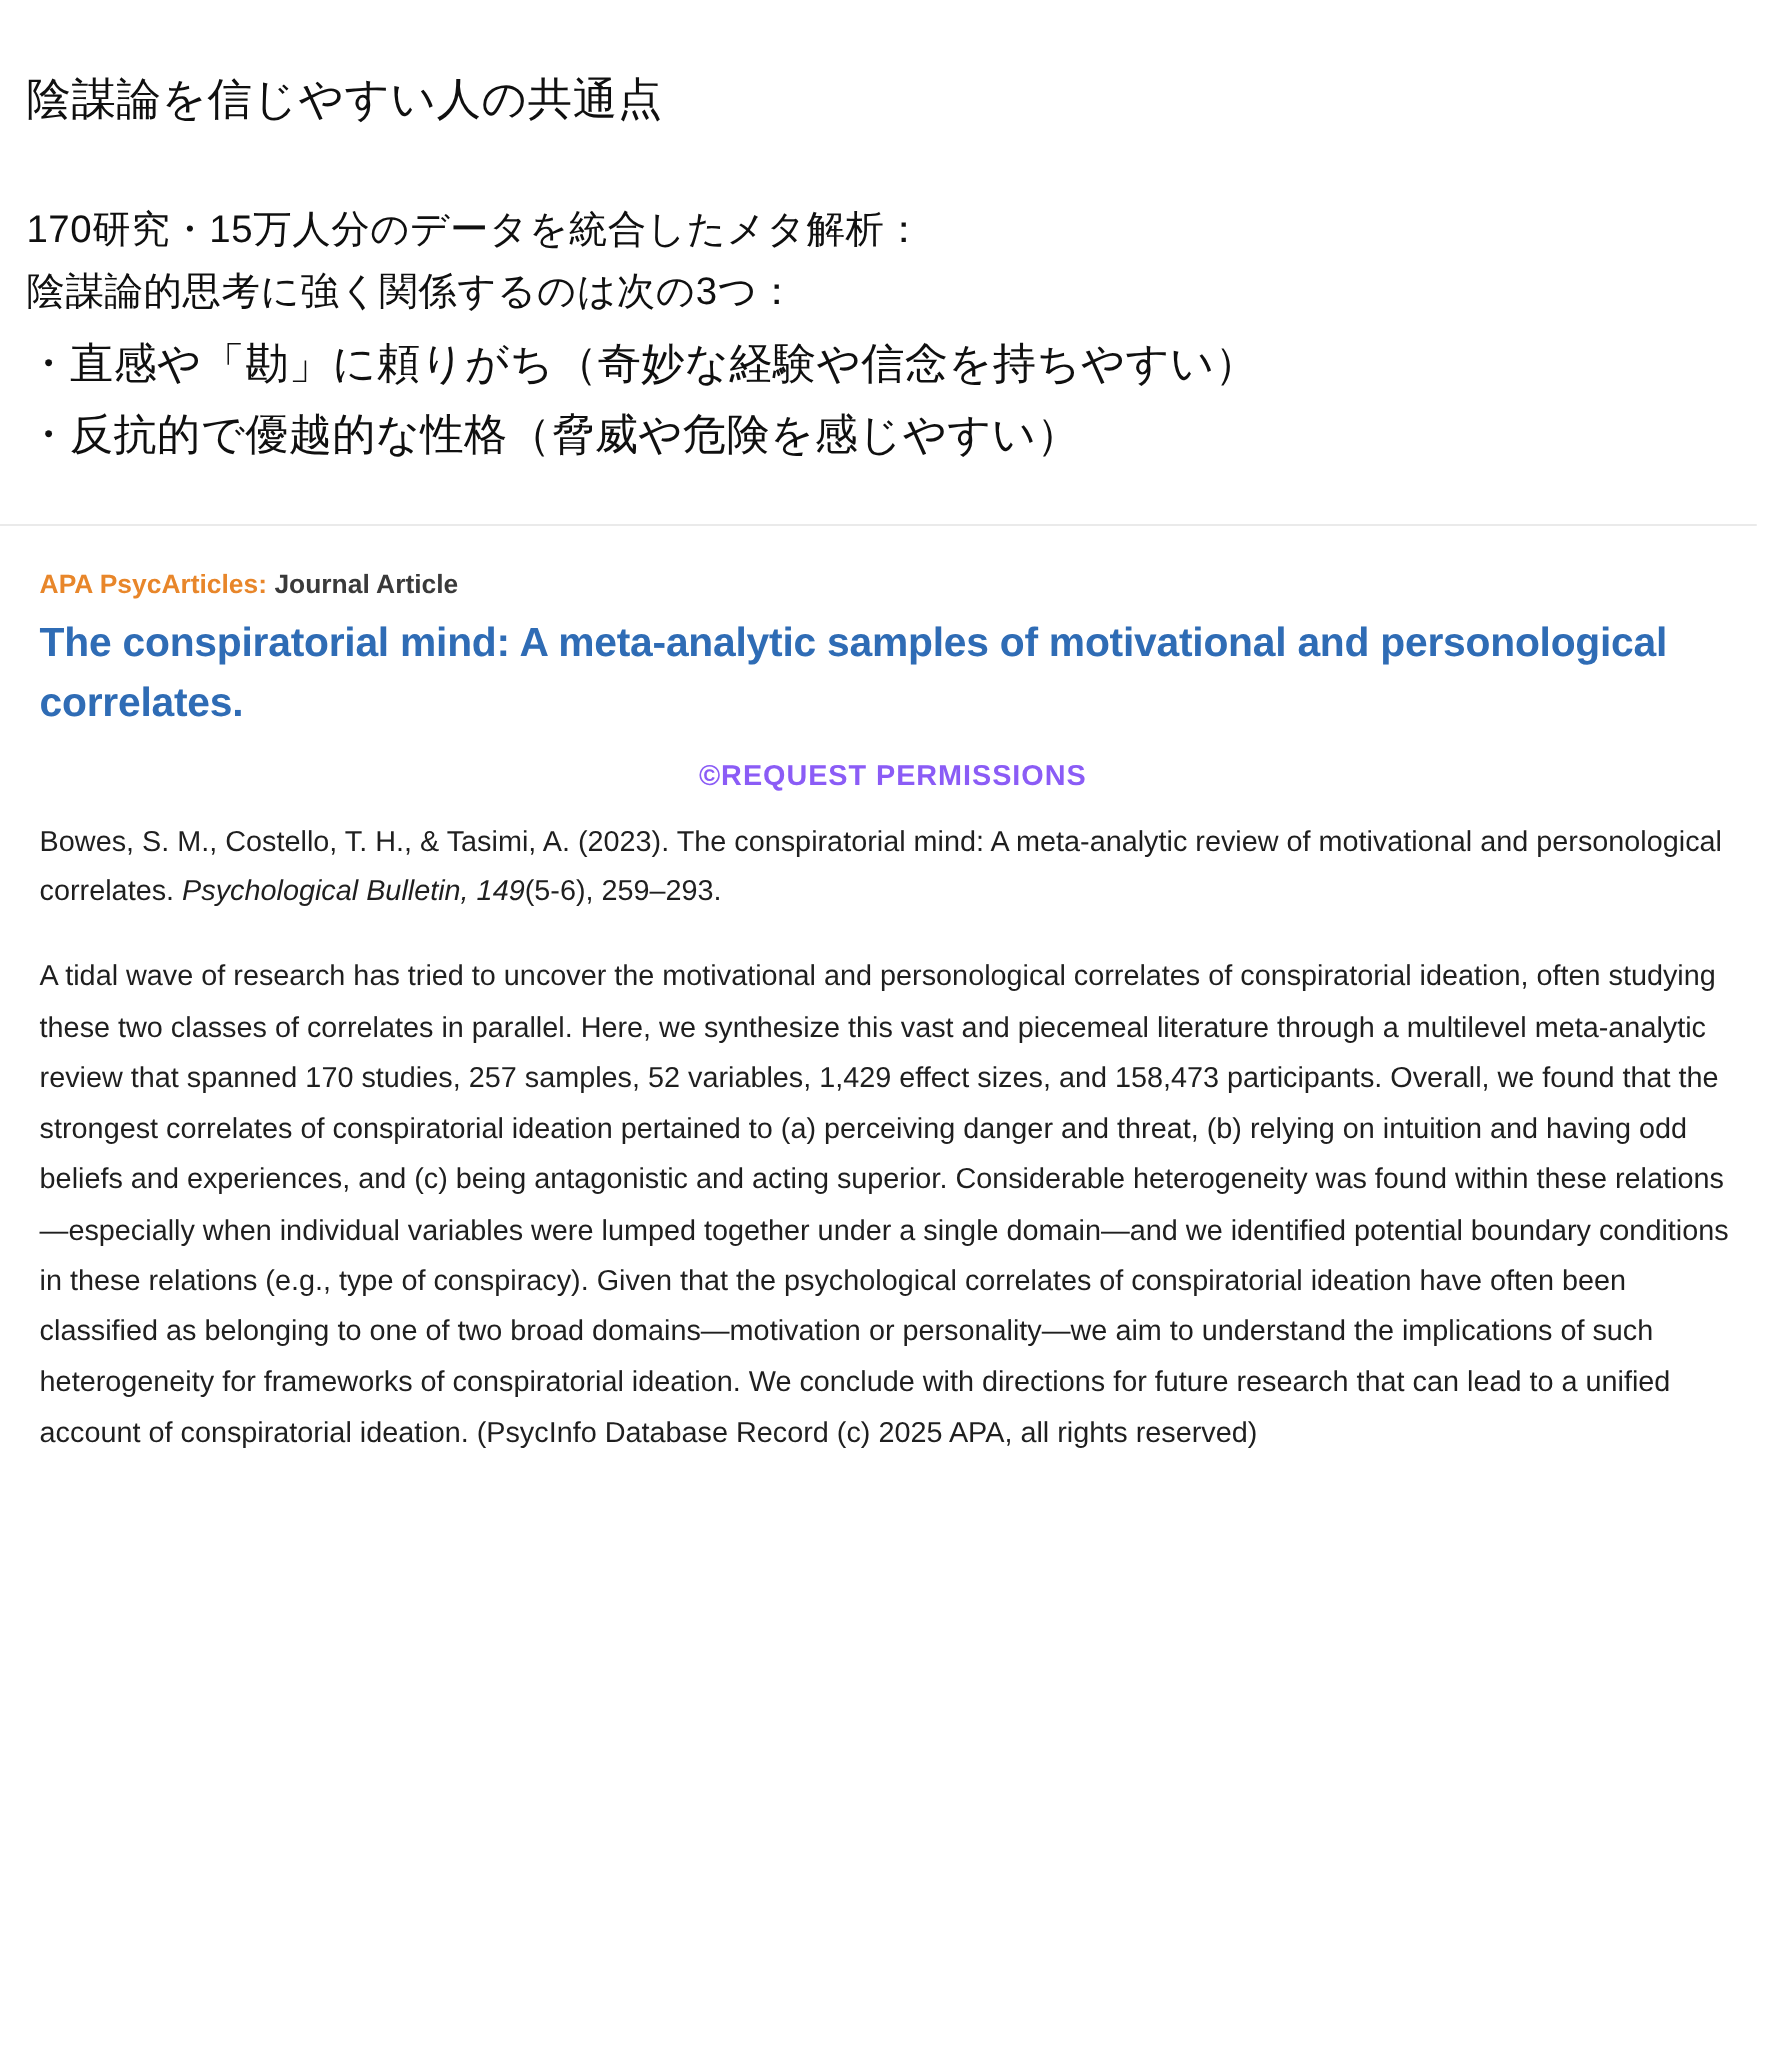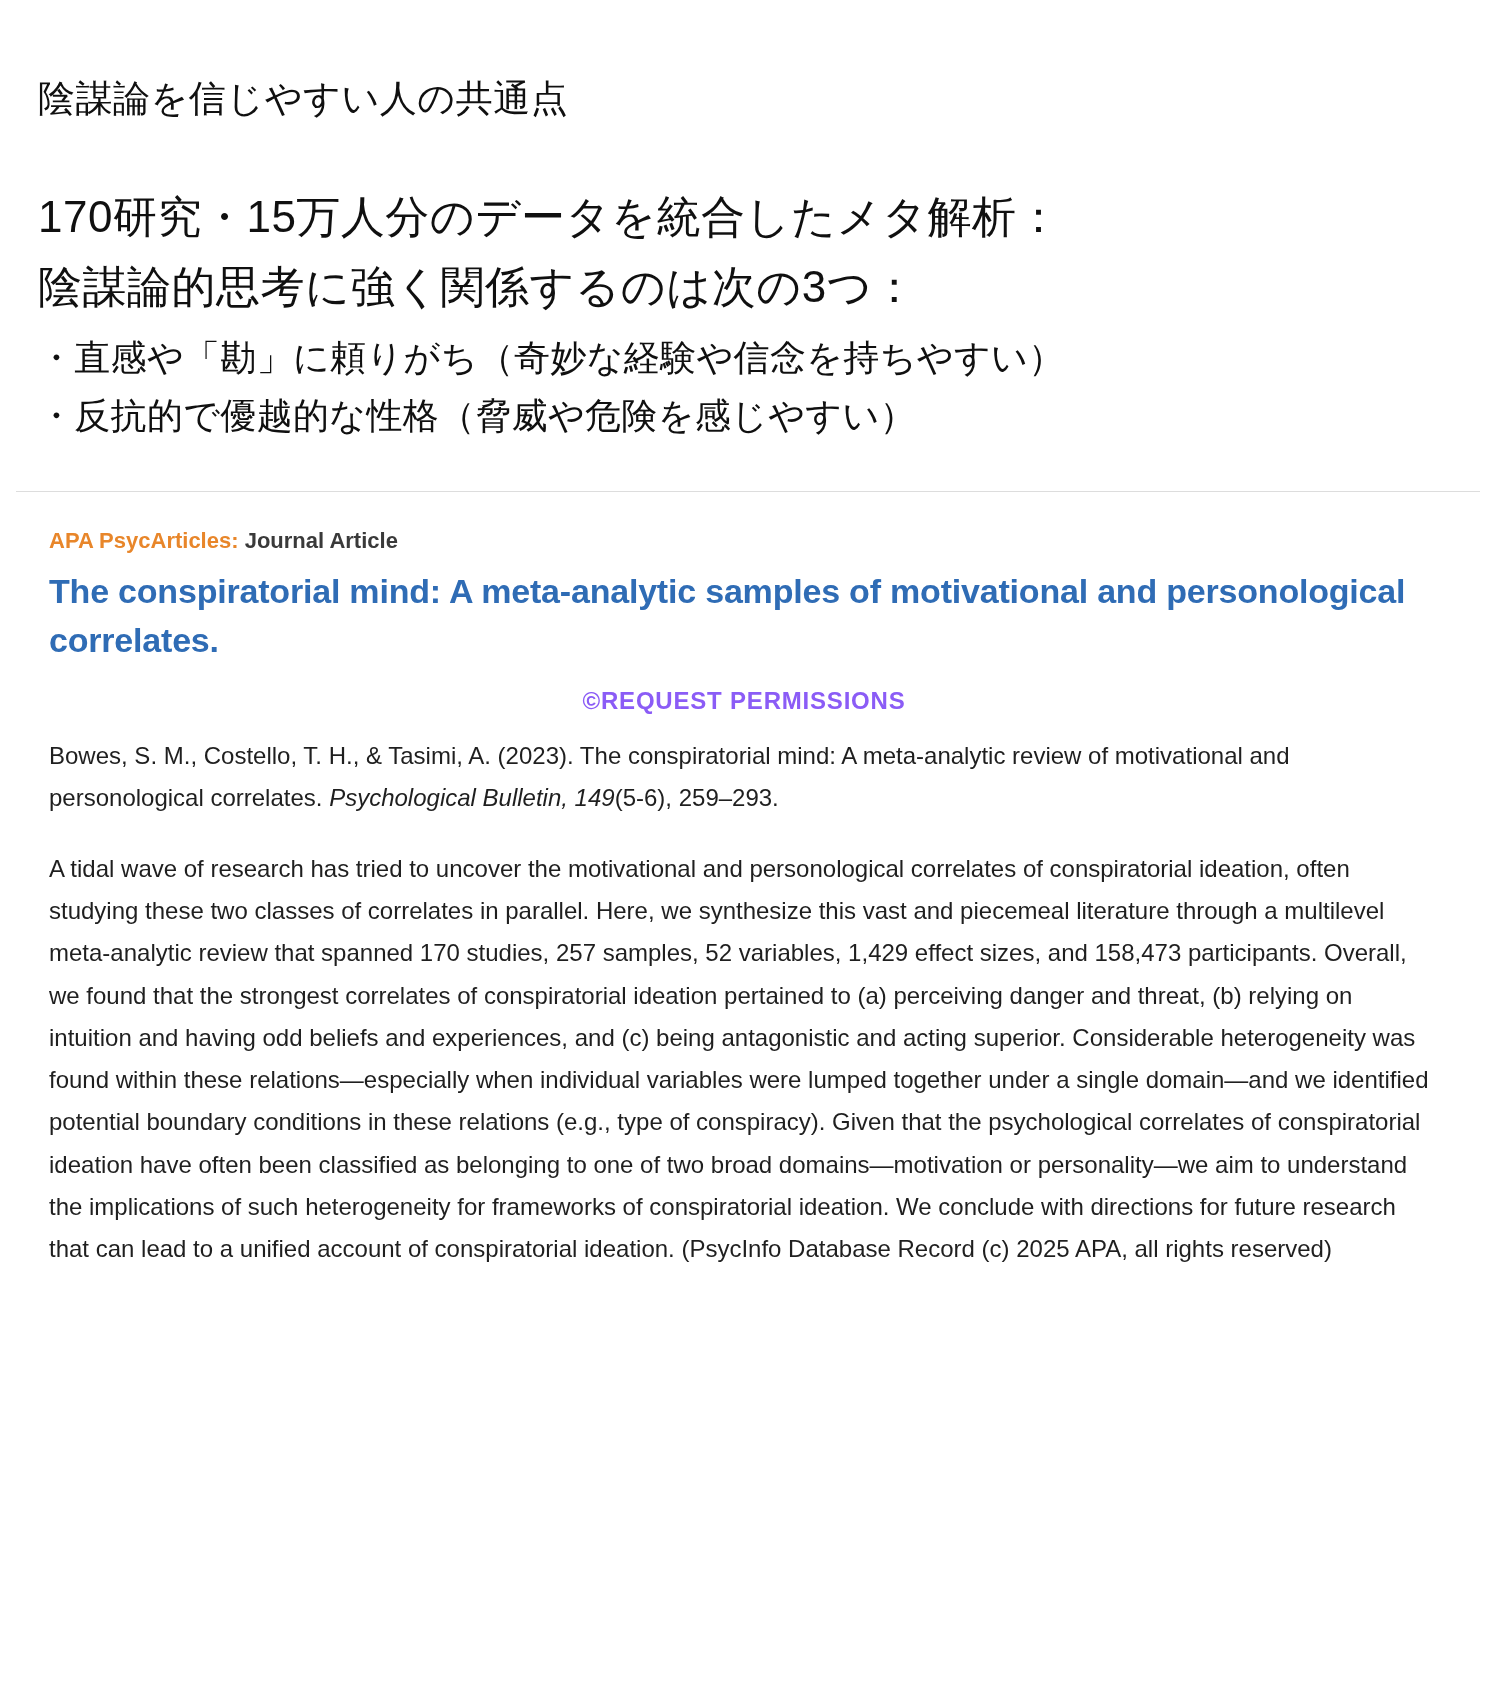--- a/index.html
+++ b/index.html
@@ -11,40 +11,40 @@
     width: 1488px;
     min-height: 1704px;
     font-family: "Liberation Sans", sans-serif;
     color: #1a1a1a;
     -webkit-font-smoothing: antialiased;
   }
 
   .page {
     width: 1488px;
     box-sizing: border-box;
-    padding: 16px;
+    padding: 0;
   }
 
   
   .jp-block {
     padding: 58px 22px 0 22px;
   }
   .jp-heading {
     font-size: 37px;
     line-height: 1.35;
     font-weight: 400;
     color: #101010;
     margin: 0;
     letter-spacing: 0.5px;
   }
   .jp-spacer {
     height: 58px;
   }
   .jp-line {
-    font-size: 44px;
+    font-size: 32px;
     line-height: 1.6;
     color: #101010;
     margin: 0;
     letter-spacing: 0.5px;
     white-space: pre-wrap;
   }
   .jp-bullets {
     margin: 6px 0 0 0;
     padding: 0;
     list-style: none;

